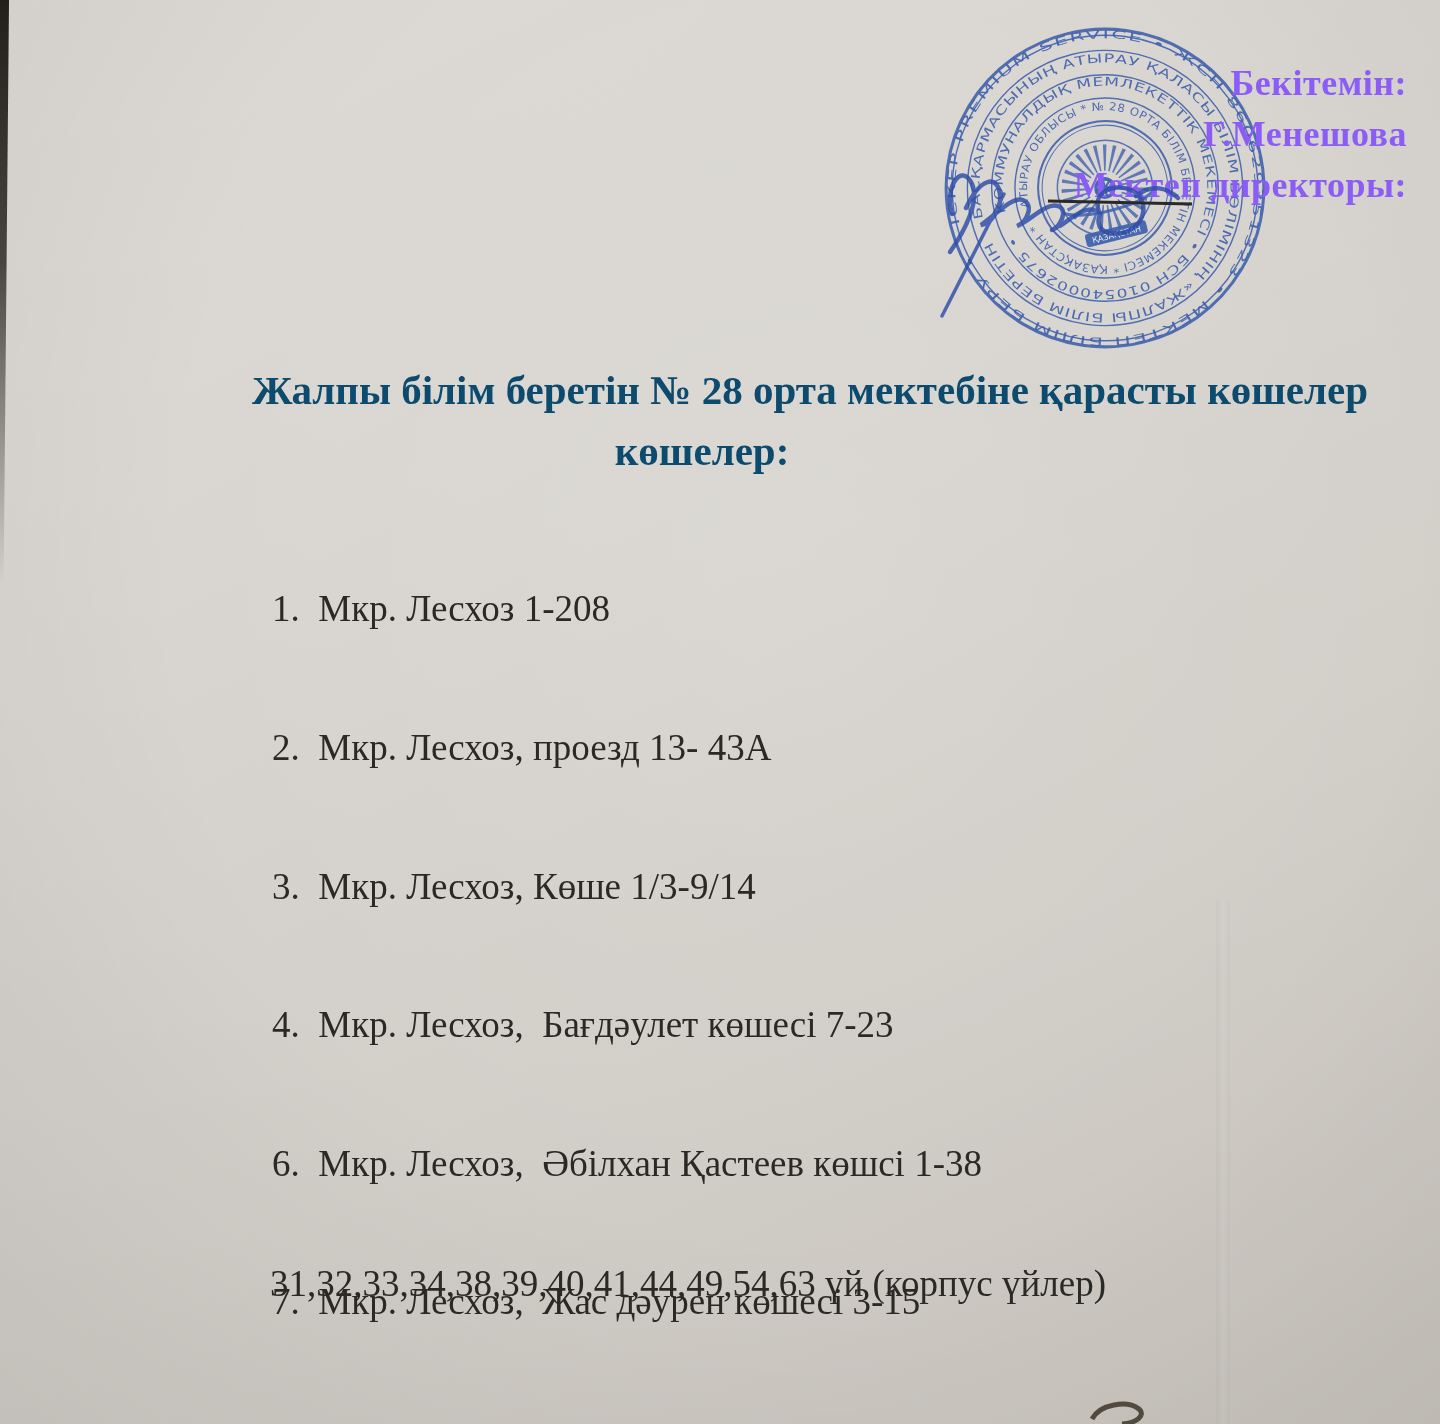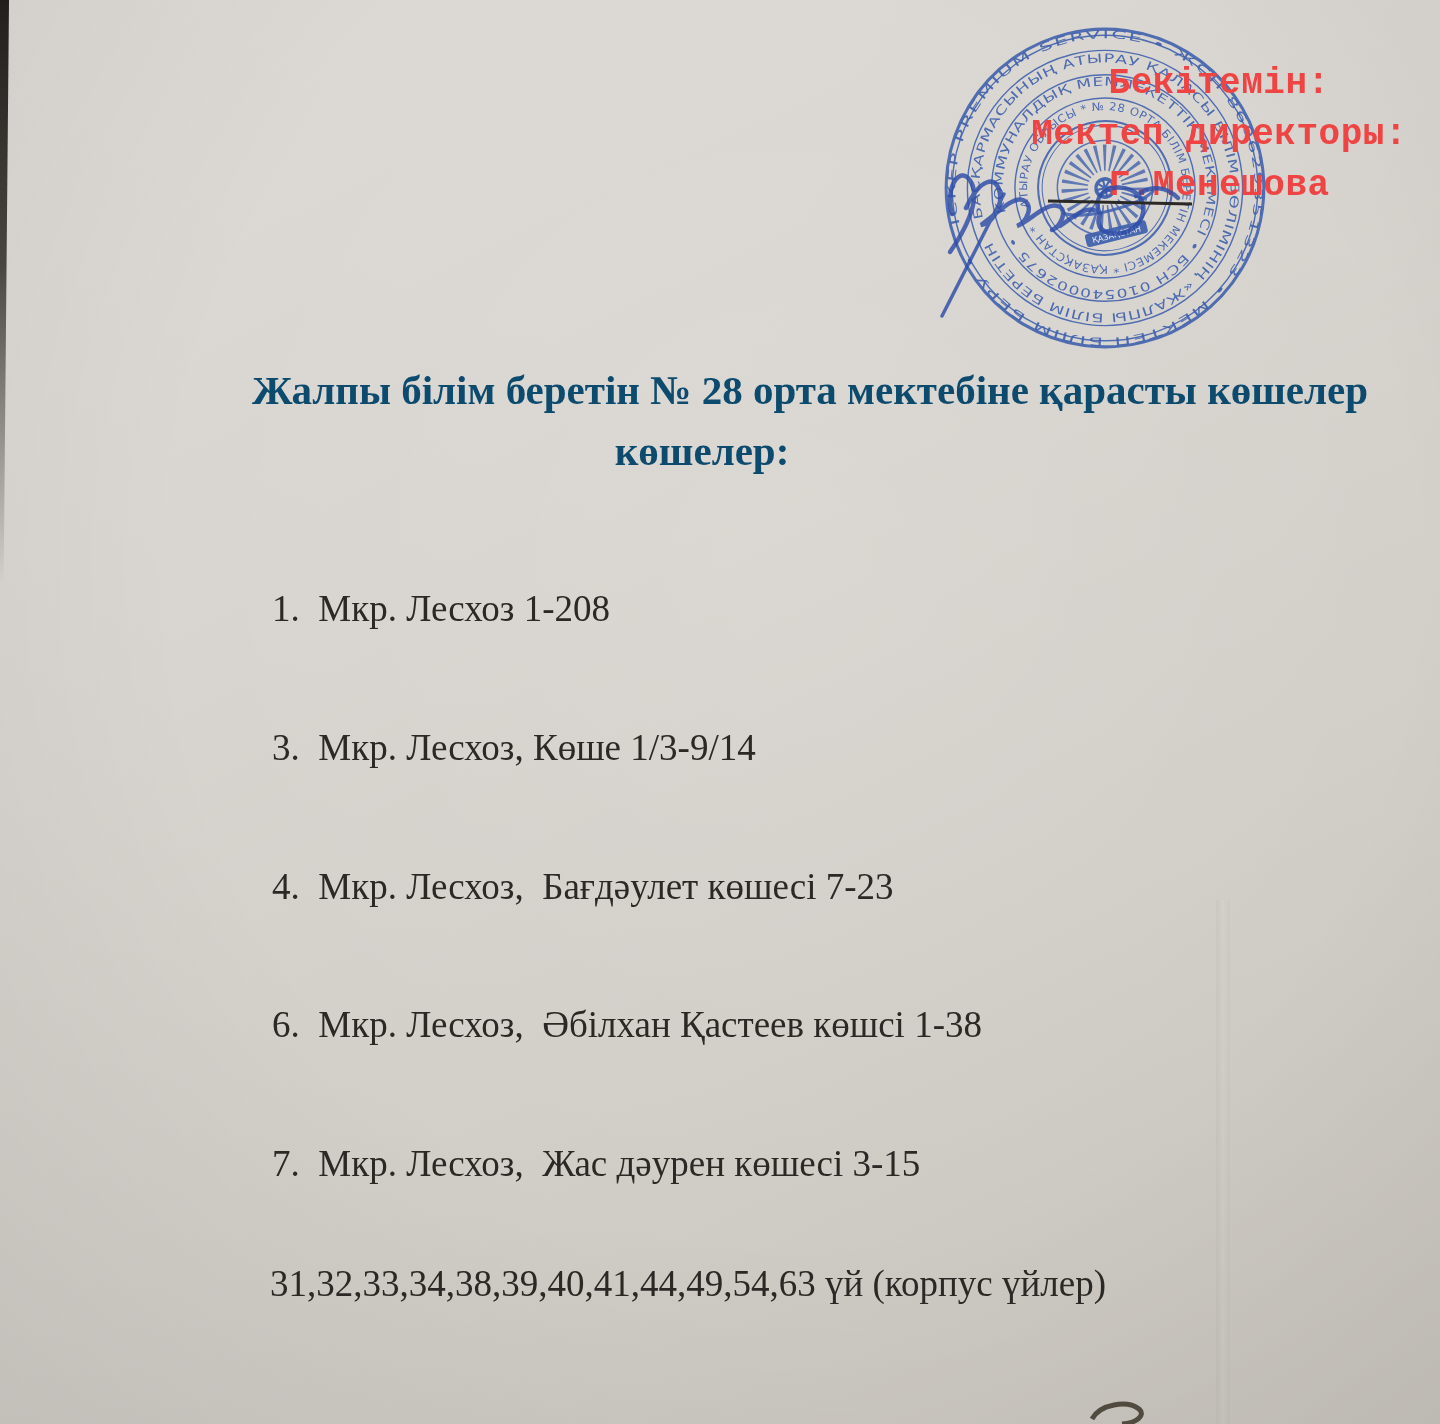--- a/index.html
+++ b/index.html
@@ -10,24 +10,23 @@
     color:#262420;
   }
   .vignette{position:absolute;inset:0;pointer-events:none;
     background:radial-gradient(ellipse at 55% 40%, rgba(255,255,255,.10) 0%, rgba(0,0,0,0) 55%, rgba(0,0,0,.07) 100%);}
   .photo-edge{position:absolute;left:0;top:0;width:9px;height:585px;
     background:linear-gradient(to bottom, rgba(24,21,18,.95) 0%, rgba(24,21,18,.75) 45%, rgba(24,21,18,0) 100%);
     clip-path:polygon(0 0,100% 0,40% 100%,0 100%);}
   .paper-crease{position:absolute;left:1216px;top:900px;width:14px;height:524px;
     background:linear-gradient(to right, rgba(0,0,0,.05), rgba(255,255,255,.08) 50%, rgba(0,0,0,.04));opacity:.6;}
   .approval{
-    position:absolute;top:58px;right:33px;text-align:center;
-    font-weight:bold;font-size:36px;line-height:51px;color:#ef4444;
+    position:absolute;top:58px;right:33px;text-align:right;
+    font-weight:bold;font-size:36px;line-height:51px;color:#8b5cf6;
     letter-spacing:.5px;
-    font-family:Liberation Mono, monospace;
   }
   .title{
     position:absolute;top:360px;left:180px;width:1260px;text-align:center;
     font-weight:bold;font-size:41px;line-height:61px;color:#0c4a6e;
   }
   .title .t2{transform:translateX(-108px);}
   .street-list{
     position:absolute;top:494px;left:272px;width:1140px;
     font-size:37px;line-height:46.2px;color:#2b2925;white-space:pre;
   }
@@ -86,22 +85,22 @@
       <path d="M -9,0 H 9 M 0,-9 V 9 M -6,-6 L 6,6 M -6,6 L 6,-6" stroke="#3558aa" stroke-width="2" opacity="0.95"></path>
       <path d="M -46,14 C -30,26 30,26 46,14" fill="none" stroke="#3558aa" stroke-width="3" opacity="0.85"></path>
       <rect x="-31" y="40" width="62" height="13" rx="3" fill="#3558aa" opacity="0.95"></rect>
       <text y="50" font-size="8" text-anchor="middle" fill="#e9ecf5">ҚАЗАҚСТАН</text>
     </g>
   </svg>
 </div>
 
 <div class="approval">
   <div>Бекітемін:</div>
+  <div>Г.Менешова</div>
   <div>Мектеп директоры:</div>
-  <div>Г.Менешова</div>
 </div>
 
 <svg class="sig-overlay" width="1440" height="1424" viewBox="0 0 1440 1424">
   <g stroke="#2f4da8" stroke-width="4.5" fill="none" stroke-linecap="round" opacity="0.82">
     <path d="M 952 214 C 944 186, 962 162, 972 184 C 980 202, 964 232, 950 252"></path>
     <path d="M 966 208 C 980 178, 997 174, 1000 194 C 1002 210, 990 224, 981 225 C 996 215, 1012 196, 1023 200 C 1035 205, 1026 223, 1017 226 C 1030 221, 1046 202, 1058 206 C 1069 210, 1060 227, 1052 230"></path>
     <path d="M 1060 226 C 1072 218, 1084 207, 1094 210"></path>
     <path d="M 1100 214 C 1090 194, 1112 182, 1131 190 C 1151 199, 1146 228, 1122 233 C 1103 236, 1095 227, 1100 214 Z"></path>
     <path d="M 1136 196 C 1152 183, 1168 188, 1178 198"></path>
     <path d="M 1004 194 L 942 316" stroke-width="3.5"></path>
@@ -110,20 +109,21 @@
   <path d="M 1092 1419 C 1100 1404, 1127 1400, 1139 1409 C 1146 1415, 1137 1423, 1122 1424" stroke="#453d32" stroke-width="5" fill="none" opacity="0.9"></path>
 </svg>
 
 <div class="title">
   <div class="t1">Жалпы білім беретін № 28 орта мектебіне қарасты көшелер</div>
   <div class="t2">көшелер:</div>
 </div>
 
 <div class="street-list">
   <div>1.  Мкр. Лесхоз 1-208</div>
+  <div>2.  Мкр. Лесхоз, проезд 13- 43А</div>
   <div>3.  Мкр. Лесхоз, Көше 1/3-9/14</div>
   <div>4.  Мкр. Лесхоз,  Бағдәулет көшесі 7-23</div>
   <div>6.  Мкр. Лесхоз,  Әбілхан Қастеев көшсі 1-38</div>
   <div>7.  Мкр. Лесхоз,  Жас дәурен көшесі 3-15</div>
   
   
   
   
   
   

